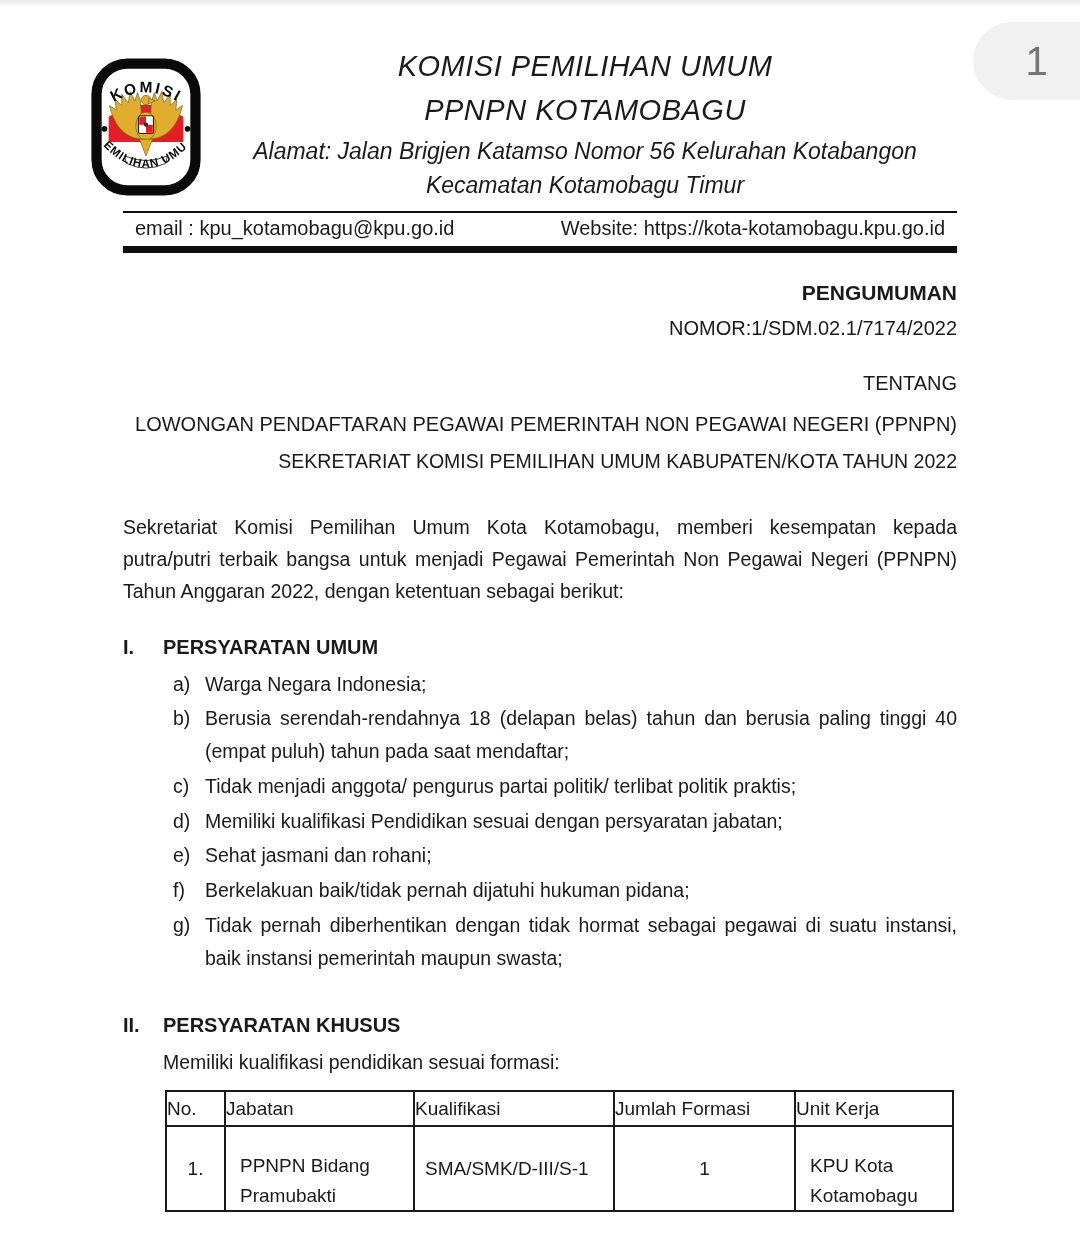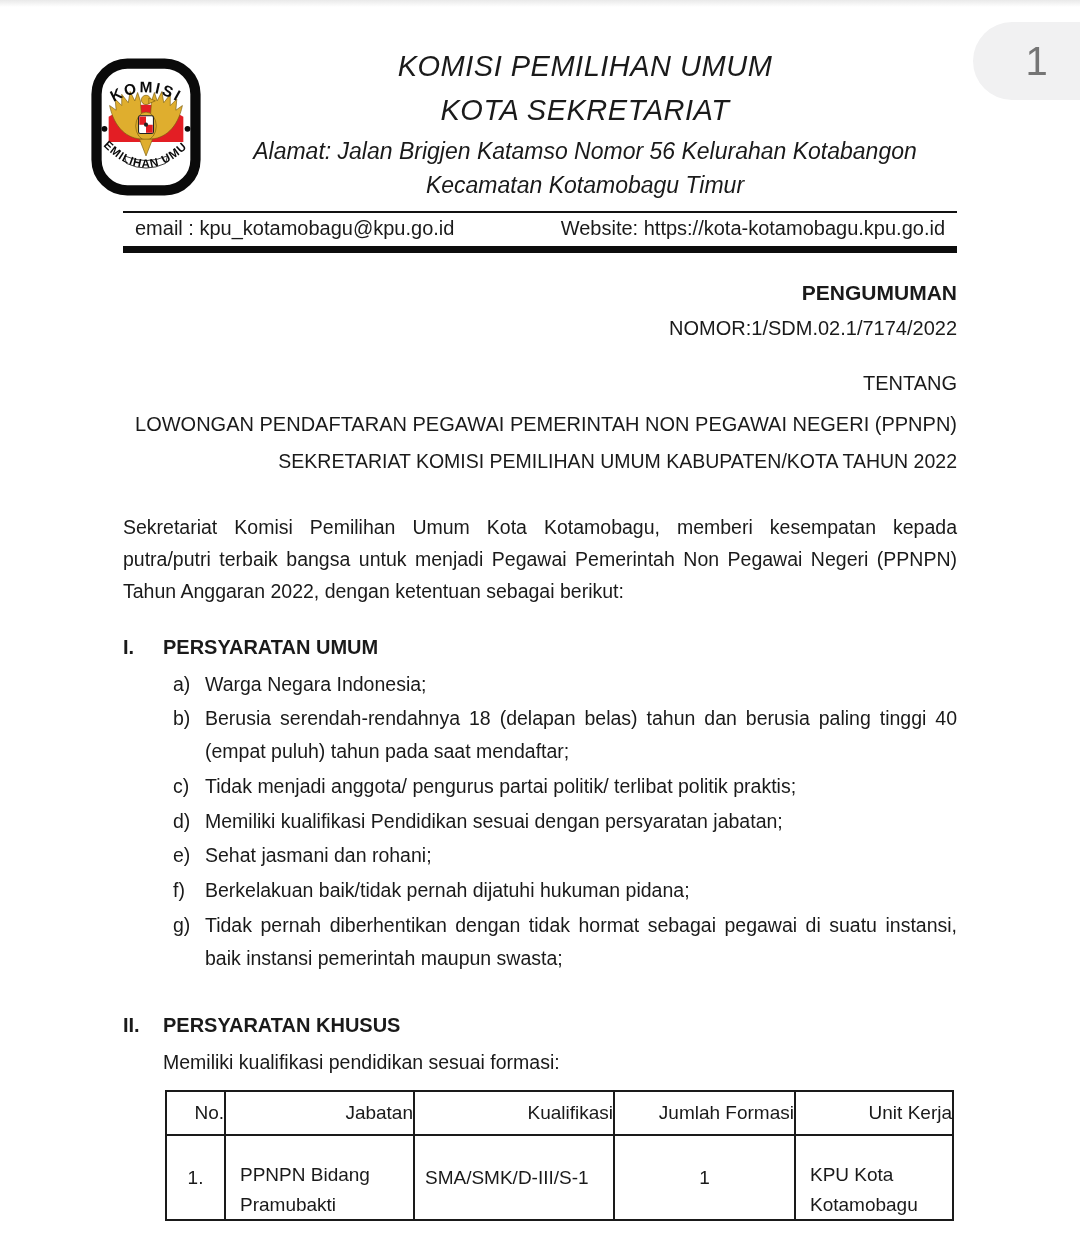--- a/index.html
+++ b/index.html
@@ -56,21 +56,21 @@
   .list-item .txt { flex:1; text-align:justify; }
   .sec2 { margin-top:40px; }
   .lead { margin-top:10px; margin-left:40px; line-height:1.6; }
 
   
   table.formasi {
     border-collapse:collapse; margin-top:12px; margin-left:42px;
     width:787px; table-layout:fixed; font-size:19px;
   }
   .formasi th, .formasi td { border:2px solid #1a1a1a; font-weight:400; }
-  .formasi th { height:44px; text-align:right; vertical-align:middle; }
+  .formasi th { height:35px; text-align:left; vertical-align:middle; }
   .formasi td { height:80px; }
   .col-no { width:59px; }  .col-jab { width:189px; } .col-kua { width:200px; }
   .col-jum { width:181px; } .col-unit { width:158px; }
   td.c-center { text-align:center; vertical-align:middle; }
   td.c-left-top { text-align:left; vertical-align:top; padding:24px 12px 0 14px; line-height:1.55; }
   td.c-left-mid { text-align:left; vertical-align:middle; padding-left:10px; }
 </style>
 </head>
 <body>
 
@@ -108,21 +108,21 @@
         <text font-family="Liberation Sans, sans-serif" font-size="16.5" font-weight="700" letter-spacing="2.5" fill="#0a0a0a" text-anchor="middle">
           <textPath href="#arcTop" startOffset="50%">KOMISI</textPath>
         </text>
         <text font-family="Liberation Sans, sans-serif" font-size="12.5" font-weight="700" letter-spacing="1" fill="#0a0a0a" text-anchor="middle">
           <textPath href="#arcBottom" startOffset="50%">PEMILIHAN UMUM</textPath>
         </text>
       </svg>
     </div>
     <div class="header-text">
       <div class="h-title">KOMISI PEMILIHAN UMUM</div>
-      <div class="h-title">KOTA SEKRETARIAT</div>
+      <div class="h-title">PPNPN KOTAMOBAGU</div>
       <div class="h-addr">Alamat: Jalan Brigjen Katamso Nomor 56 Kelurahan Kotabangon</div>
       <div class="h-addr">Kecamatan Kotamobagu Timur</div>
     </div>
   </div>
 
   <div class="contact-wrap">
     <div class="contact-bar">
       <span>email : kpu_kotamobagu@kpu.go.id</span>
       <span>Website: https://kota-kotamobagu.kpu.go.id</span>
     </div>

